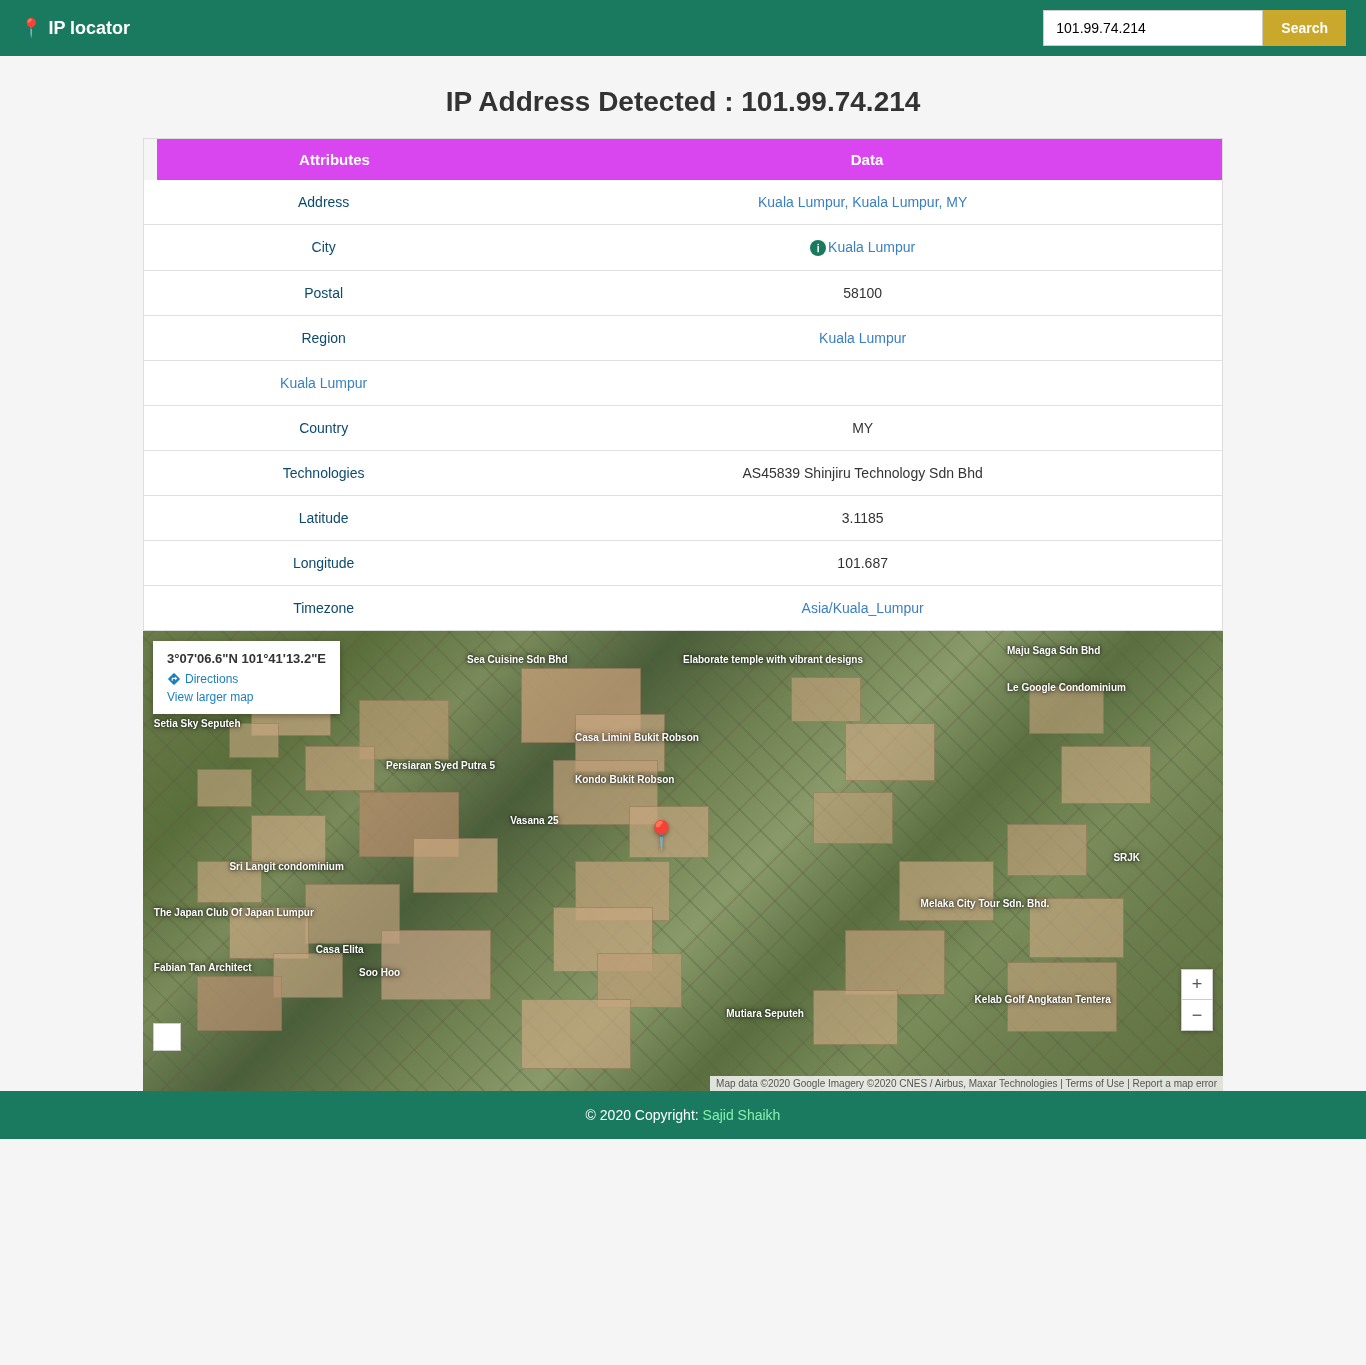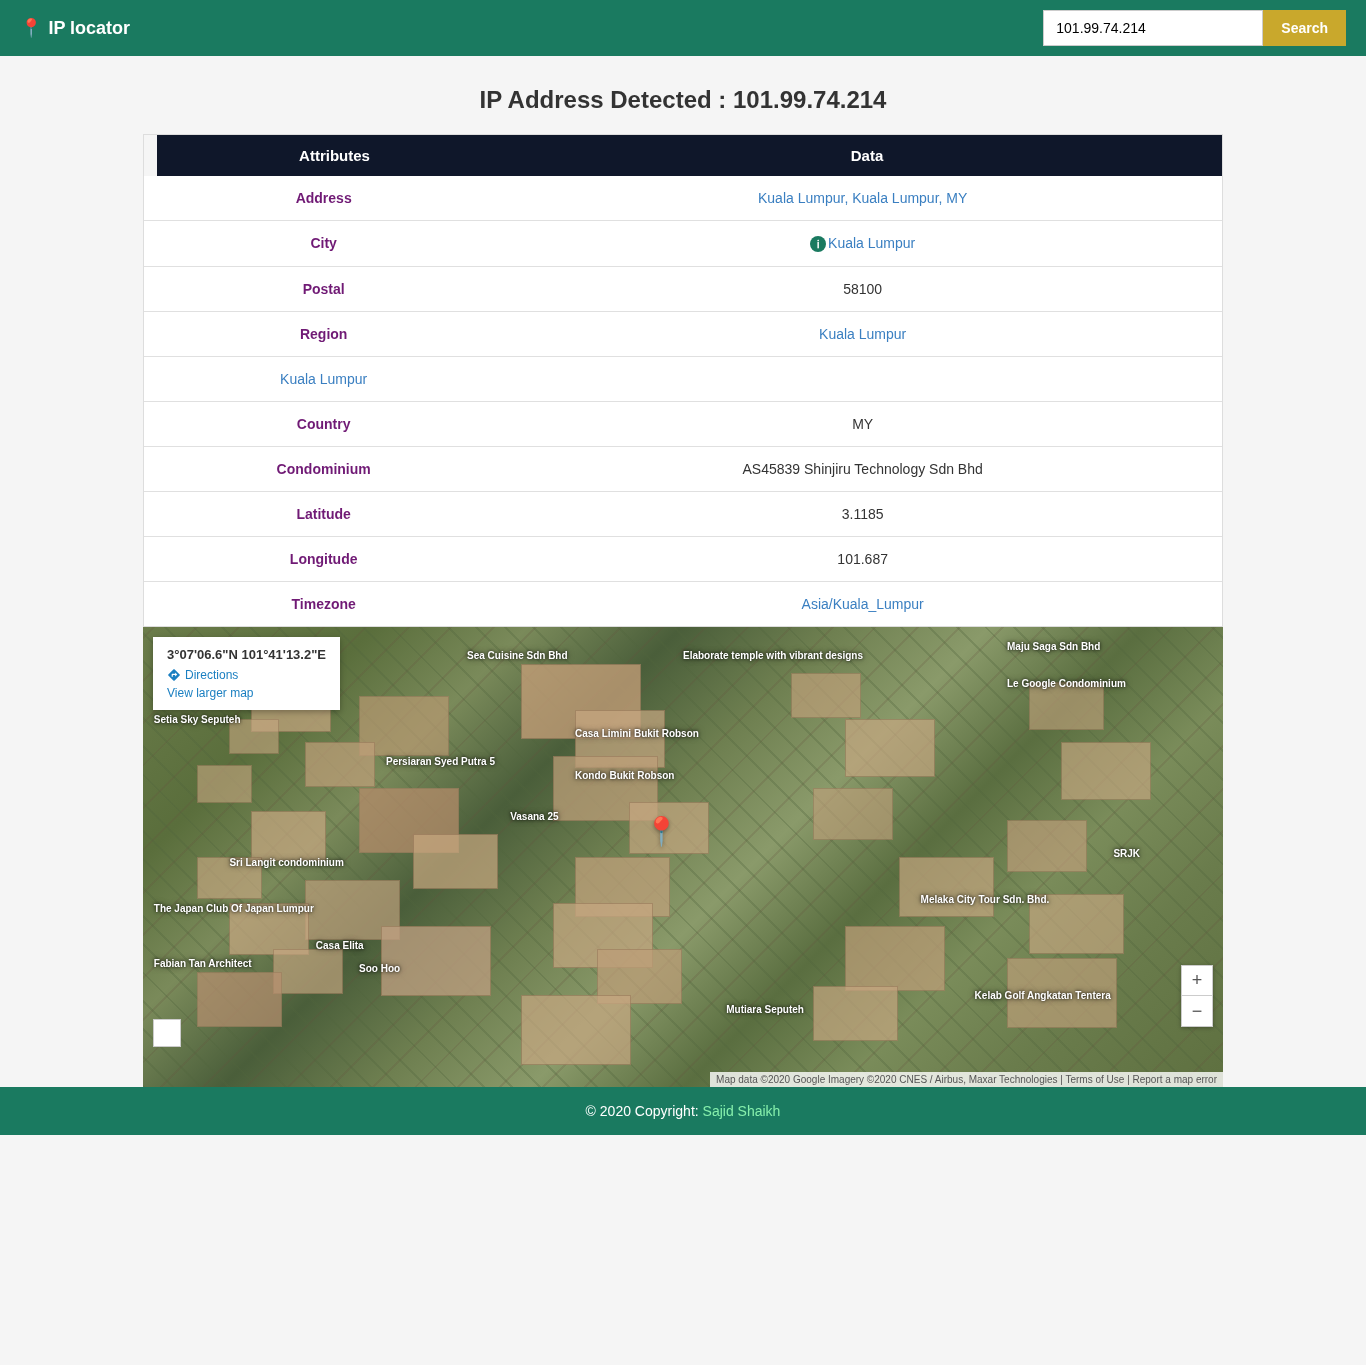--- a/index.html
+++ b/index.html
@@ -47,38 +47,38 @@
       font-size: 14px;
       font-weight: bold;
       cursor: pointer;
       height: 36px;
     }
 
     
     .page-title {
       text-align: center;
       padding: 30px 20px 20px;
-      font-size: 24px;
+      font-size: 28px;
       color: #333;
       font-weight: normal;
     }
     .page-title span {
       font-weight: bold;
     }
 
     
     .table-container {
       max-width: 1080px;
       margin: 0 auto 0;
       border: 1px solid #ddd;
     }
     .table-header {
       display: grid;
       grid-template-columns: 1fr 2fr;
-      background: #0f172a;
+      background: #d946ef;
       margin-left: 13px;
     }
     .table-header-cell {
       color: white;
       font-weight: bold;
       padding: 12px 20px;
       font-size: 15px;
       text-align: center;
     }
     .table-row {
@@ -90,22 +90,21 @@
     .table-row:last-child {
       border-bottom: none;
     }
     .table-cell {
       padding: 14px 20px;
       font-size: 14px;
       text-align: center;
       color: #555;
     }
     .table-cell.attribute {
-      color: #701a75;
-      font-weight: bold;
+      color: #0c4a6e;
     }
     .table-cell.data-link {
       color: #3a7fc1;
     }
     .table-cell.data-plain {
       color: #333;
     }
     .info-icon {
       display: inline-block;
       width: 16px;
@@ -337,21 +336,21 @@
   <div class="table-row">
     <div class="table-cell data-link">Kuala Lumpur</div>
   </div>
 
   <div class="table-row">
     <div class="table-cell attribute">Country</div>
     <div class="table-cell data-plain">MY</div>
   </div>
 
   <div class="table-row">
-    <div class="table-cell attribute">Condominium</div>
+    <div class="table-cell attribute">Technologies</div>
     <div class="table-cell data-plain">AS45839 Shinjiru Technology Sdn Bhd</div>
   </div>
 
   <div class="table-row">
     <div class="table-cell attribute">Latitude</div>
     <div class="table-cell data-plain">3.1185</div>
   </div>
 
   <div class="table-row">
     <div class="table-cell attribute">Longitude</div>

